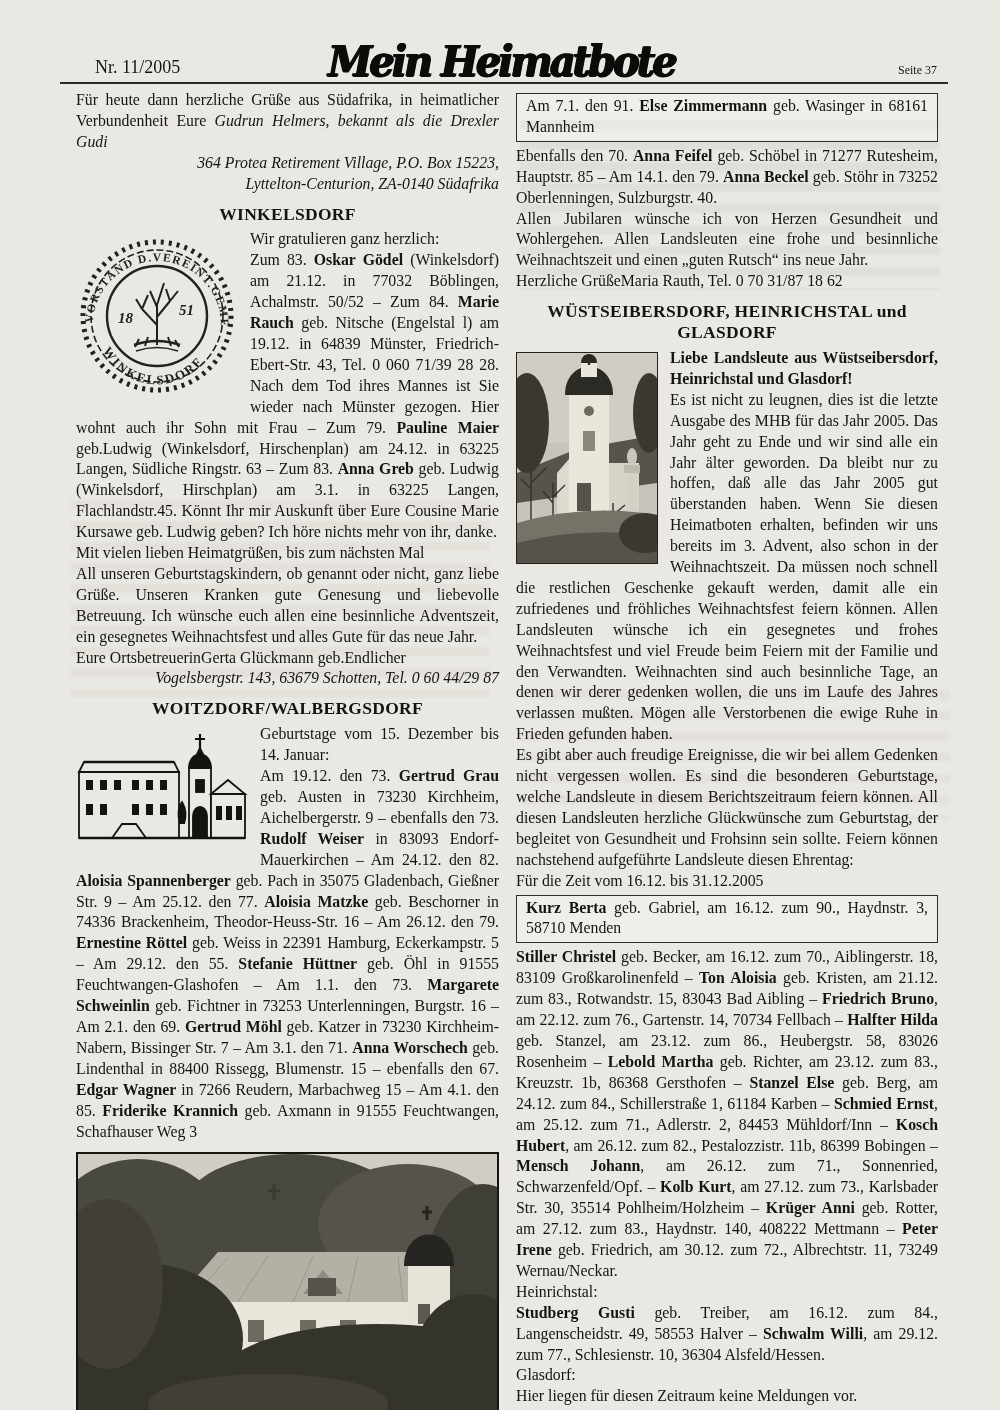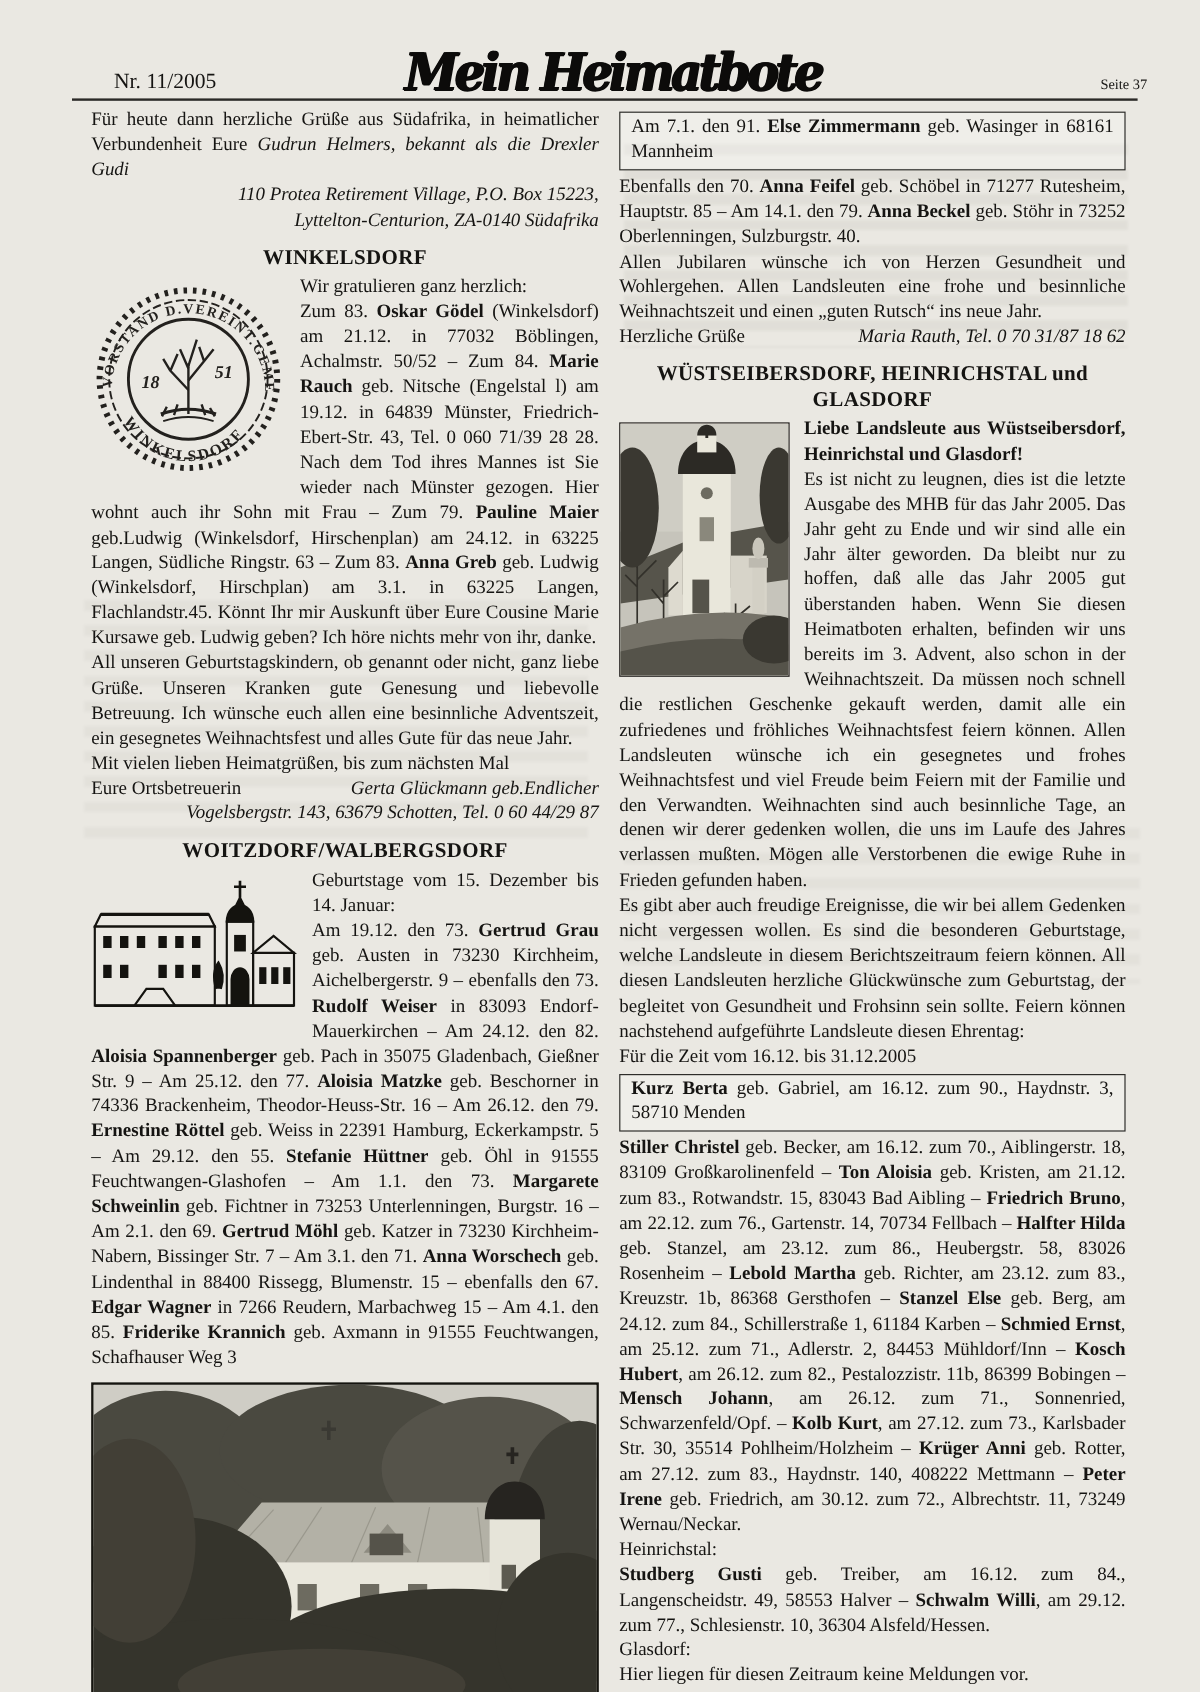--- a/index.html
+++ b/index.html
@@ -12,40 +12,40 @@
     background-color:#eae8e2;
     font-family:"Liberation Serif","DejaVu Serif",serif;
     color:#151412;
   }
   .ghost{position:absolute;opacity:.07;filter:blur(1.2px);pointer-events:none;
     background:repeating-linear-gradient(180deg,#6b6a60 0 9px,transparent 9px 21px);}
   .g1{left:520px;top:120px;width:420px;height:170px;}
   .g2{left:70px;top:500px;width:420px;height:200px;opacity:.05;}
   .g3{left:520px;top:690px;width:430px;height:130px;opacity:.05;}
 
-  .header{position:absolute;top:30px;left:60px;right:39px;height:50px;z-index:2;}
+  .header{position:absolute;top:30px;left:60px;right:58px;height:50px;z-index:2;}
   .issue{position:absolute;left:35px;bottom:2px;font-size:18px;}
   .pageno{position:absolute;right:5px;bottom:2px;font-size:12px;}
   .masthead{
     position:absolute;left:50%;transform:translateX(-50%) scaleY(1.08);bottom:-4px;
     font-family:"DejaVu Serif",serif;font-weight:bold;font-style:italic;
     font-size:40px;letter-spacing:-3px;color:#0c0b0a;
     text-shadow:1.3px 0 0 #0c0b0a,.6px .8px 0 #0c0b0a,-0.4px .3px 0 #0c0b0a;
     white-space:nowrap;
   }
   .rule{position:absolute;top:82px;left:60px;right:52px;height:0;border-top:2.5px solid #2b2a27;z-index:2;}
 
   .main{position:absolute;top:90px;left:76px;width:862px;display:flex;gap:17px;z-index:1;}
   .col{width:423px;font-size:15.8px;line-height:20.9px;text-align:justify;}
   .col p{margin:0;}
   h3{margin:9px 0 5px 0;text-align:center;font-size:17.5px;letter-spacing:.3px;}
   .r{text-align:right;}
   .it{font-style:italic;}
   .sigrow{display:flex;justify-content:space-between;}
-  .sigrow .name{font-style:italic;text-align:right;flex:1;}
+  .sigrow .name{text-align:left;flex:1;}
   .boxed{border:1.6px solid #2e2d2a;padding:2px 9px 3px 9px;margin:3px 0 4px 0;background:rgba(255,255,255,.25);}
   .floatL{float:left;margin:4px 12px 2px 0;}
   .clear{clear:both;}
   figure{margin:10px 0 0 0;}
   .photoframe{border:2px solid #15140f;display:block;background:#cfcdc5;}
   .plc{margin-top:1px;}
   svg text{font-family:"Liberation Serif",serif;}
 </style>
 </head>
 <body>
@@ -58,21 +58,21 @@
   <span class="issue">Nr. 11/2005</span>
   <span class="masthead">Mein Heimatbote</span>
   <span class="pageno">Seite 37</span>
 </div>
 <div class="rule"></div>
 
 <div class="main">
 
   <div class="col">
     <p><span>Für heute dann herzliche Grüße aus Südafrika, in heimatlicher Verbundenheit Eure   </span><span style="font-style: italic;">Gudrun Helmers, bekannt als die Drexler Gudi</span></p>
-    <p class="r it">110 Protea Retirement Village, P.O. Box 15223,</p>
+    <p class="r it">364 Protea Retirement Village, P.O. Box 15223,</p>
     <p class="r it">Lyttelton-Centurion, ZA-0140 Südafrika</p>
 
     <h3>WINKELSDORF</h3>
 
     <div>
       <svg class="floatL" width="162" height="166" viewBox="0 0 162 166">
         <circle cx="81" cy="83" r="74" fill="none" stroke="#23211e" stroke-width="5" stroke-dasharray="3 5"></circle>
         <circle cx="81" cy="83" r="66" fill="none" stroke="#23211e" stroke-width="1.6" stroke-dasharray="7 3"></circle>
         <circle cx="81" cy="83" r="50" fill="none" stroke="#23211e" stroke-width="2.4"></circle>
         <defs>
@@ -93,22 +93,22 @@
           <path d="M58,112 Q81,104 104,112" stroke-width="2.5"></path>
           <path d="M60,118 Q81,111 102,118" stroke-width="1.6"></path>
           <path d="M63,106 l-4,8 M72,104 l-3,9 M92,104 l3,9 M99,107 l4,7"></path>
         </g>
       </svg>
       <p>Wir gratulieren ganz herzlich:</p>
       <p><span>Zum 83. </span><span style="font-weight: bold;">Oskar Gödel</span><span> (Winkelsdorf) am 21.12. in 77032 Böblingen, Achalmstr. 50/52 – Zum 84. </span><span style="font-weight: bold;">Marie Rauch</span><span> geb. Nitsche (Engelstal l) am 19.12. in 64839 Münster, Friedrich-Ebert-Str. 43, Tel. 0 060 71/39 28 28. Nach dem Tod ihres Mannes ist Sie wieder nach Münster gezogen. Hier wohnt auch ihr Sohn mit Frau – Zum 79. </span><span style="font-weight: bold;">Pauline Maier</span><span> geb.Ludwig (Winkelsdorf, Hirschenplan) am 24.12. in 63225 Langen, Südliche Ringstr. 63 – Zum 83. </span><span style="font-weight: bold;">Anna Greb</span><span> geb. Ludwig (Winkelsdorf, Hirschplan) am 3.1. in 63225 Langen, Flachlandstr.45. Könnt Ihr mir Auskunft über Eure Cousine Marie Kursawe geb. Ludwig geben? Ich höre nichts mehr von ihr, danke.</span></p>
       <div class="clear"></div>
     </div>
 
+    <p>Mit vielen lieben Heimatgrüßen, bis zum nächsten Mal</p>
     <p>All unseren Geburtstagskindern, ob genannt oder nicht, ganz liebe Grüße. Unseren Kranken gute Genesung und liebevolle Betreuung. Ich wünsche euch allen eine besinnliche Adventszeit, ein gesegnetes Weihnachtsfest und alles Gute für das neue Jahr.</p>
-    <p>Mit vielen lieben Heimatgrüßen, bis zum nächsten Mal</p>
     <div class="sigrow">
       <span>Eure Ortsbetreuerin</span>
       <span class="name">Gerta Glückmann geb.Endlicher</span>
     </div>
     <p class="r it">Vogelsbergstr. 143, 63679 Schotten, Tel. 0 60 44/29 87</p>
 
     <h3>WOITZDORF/WALBERGSDORF</h3>
 
     <div>
       <svg class="floatL" width="172" height="120" viewBox="0 0 172 120">

